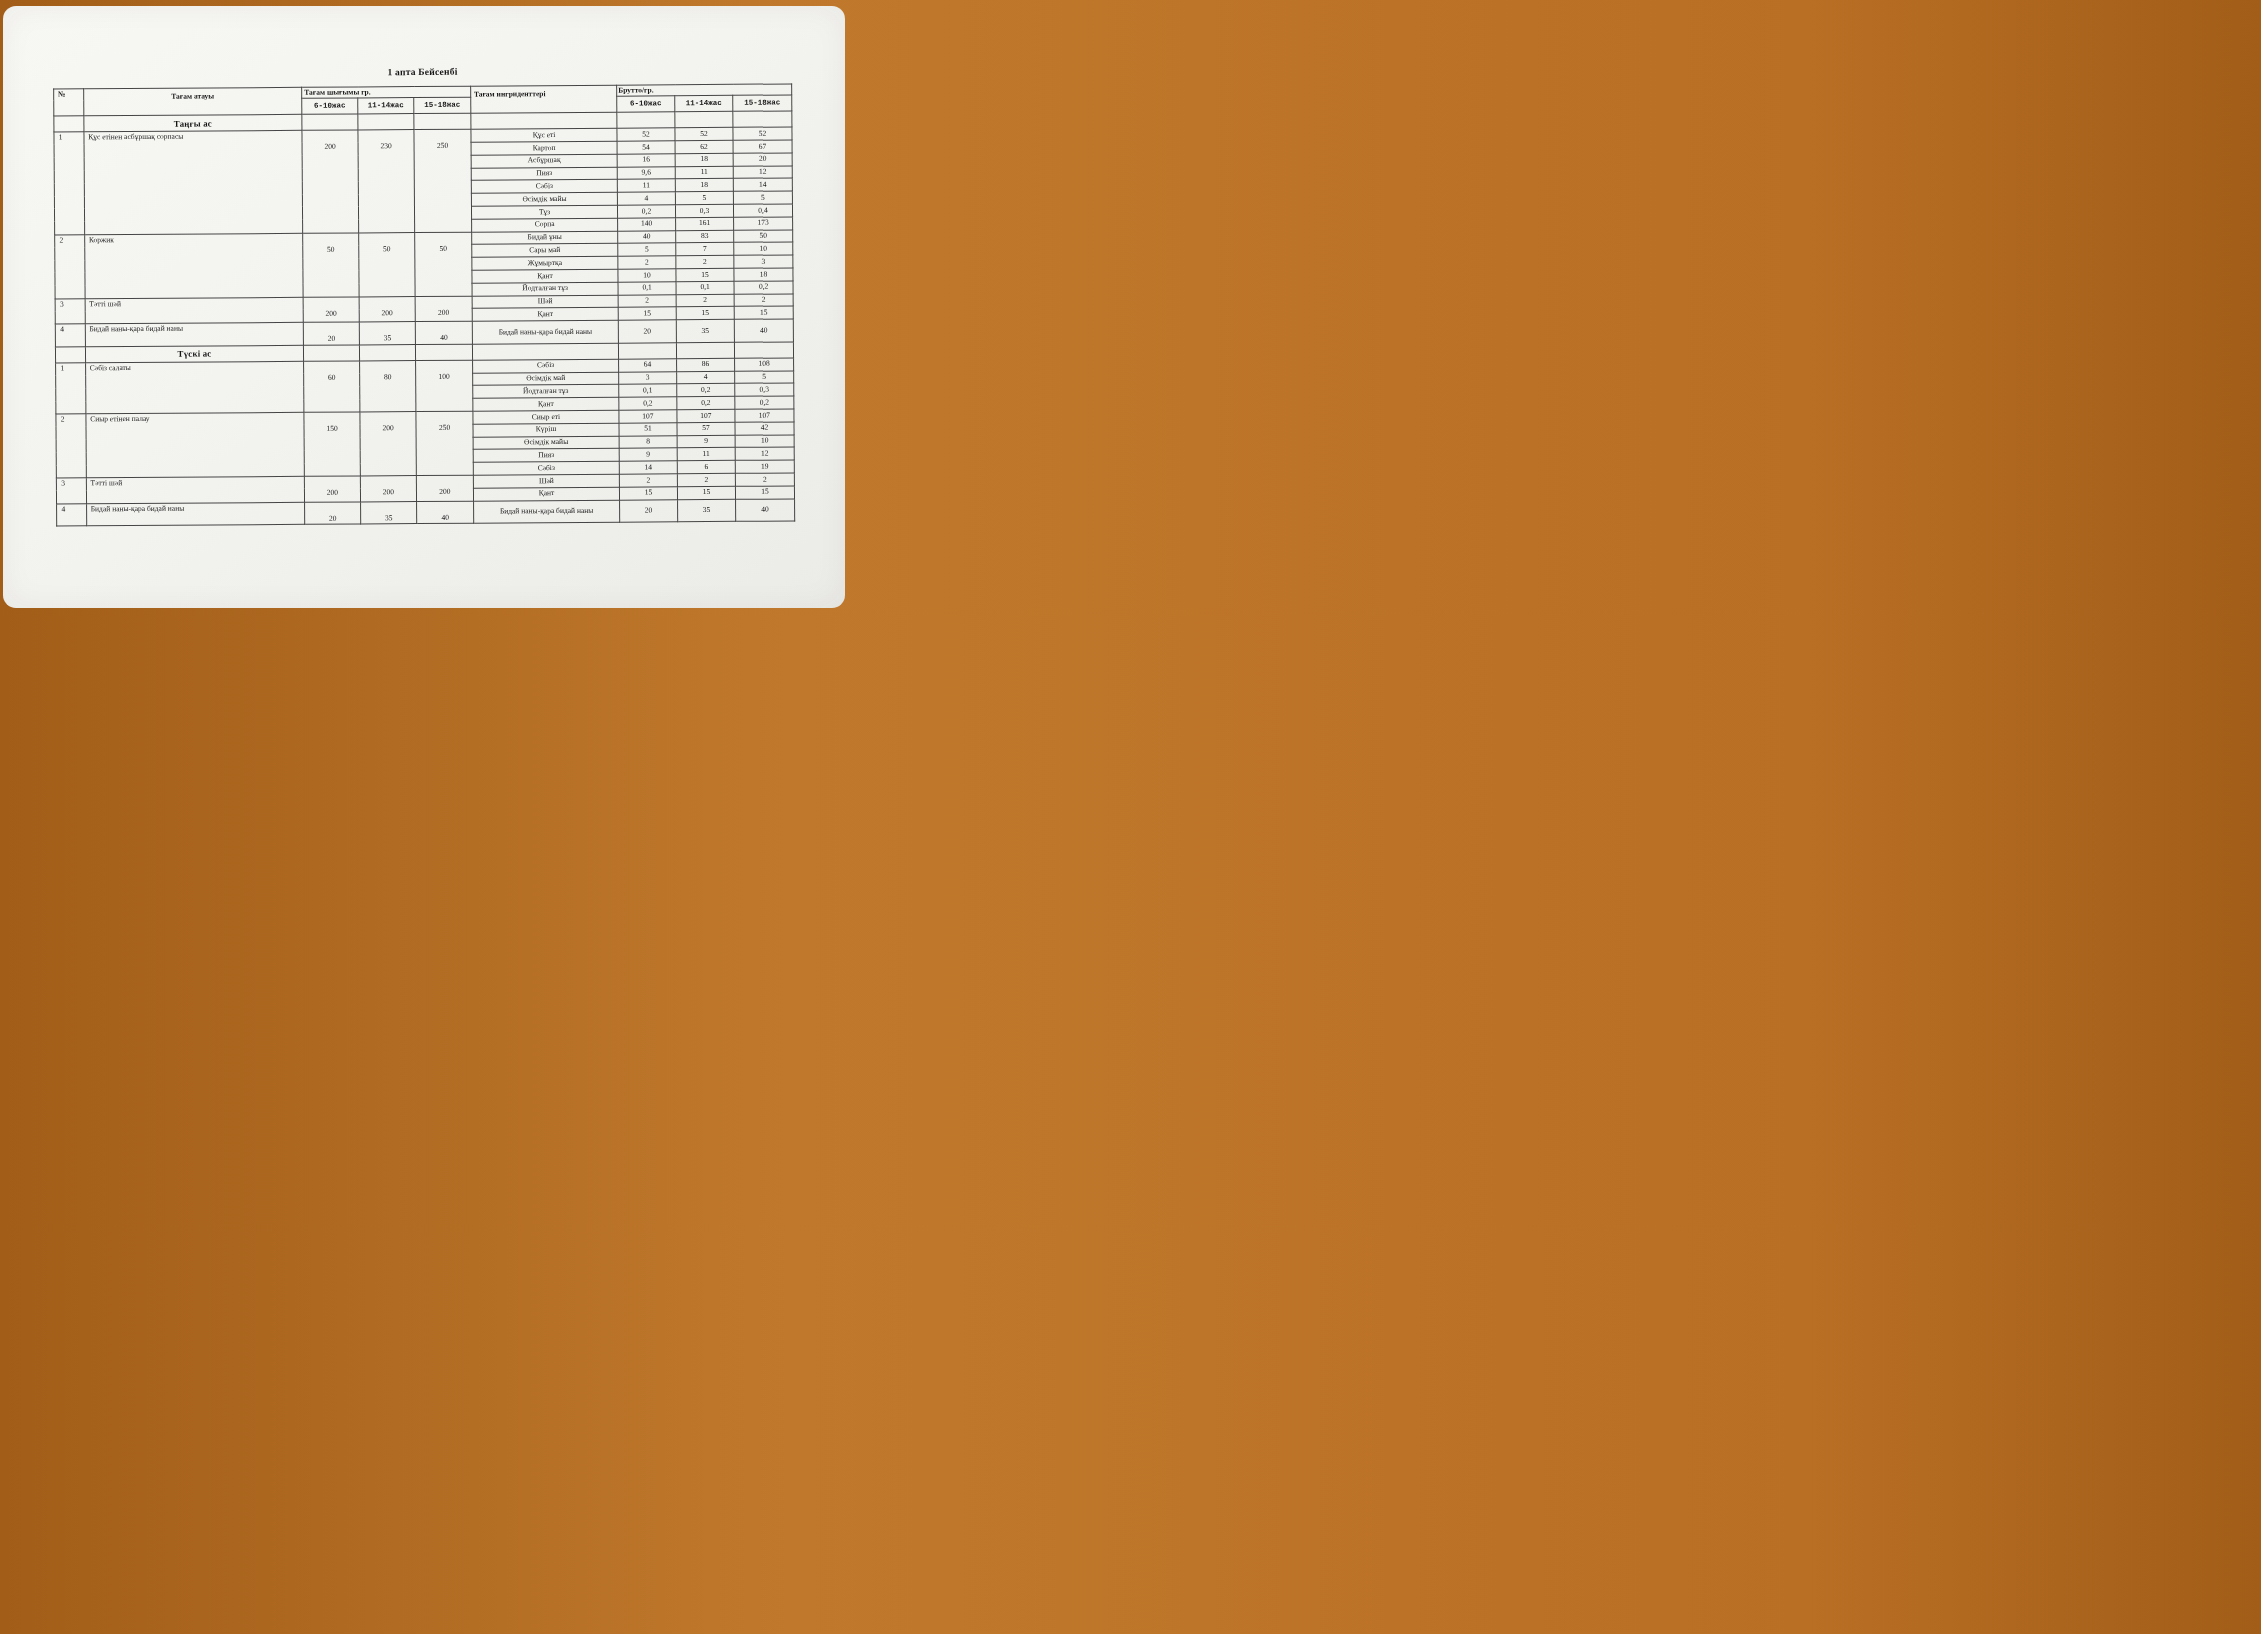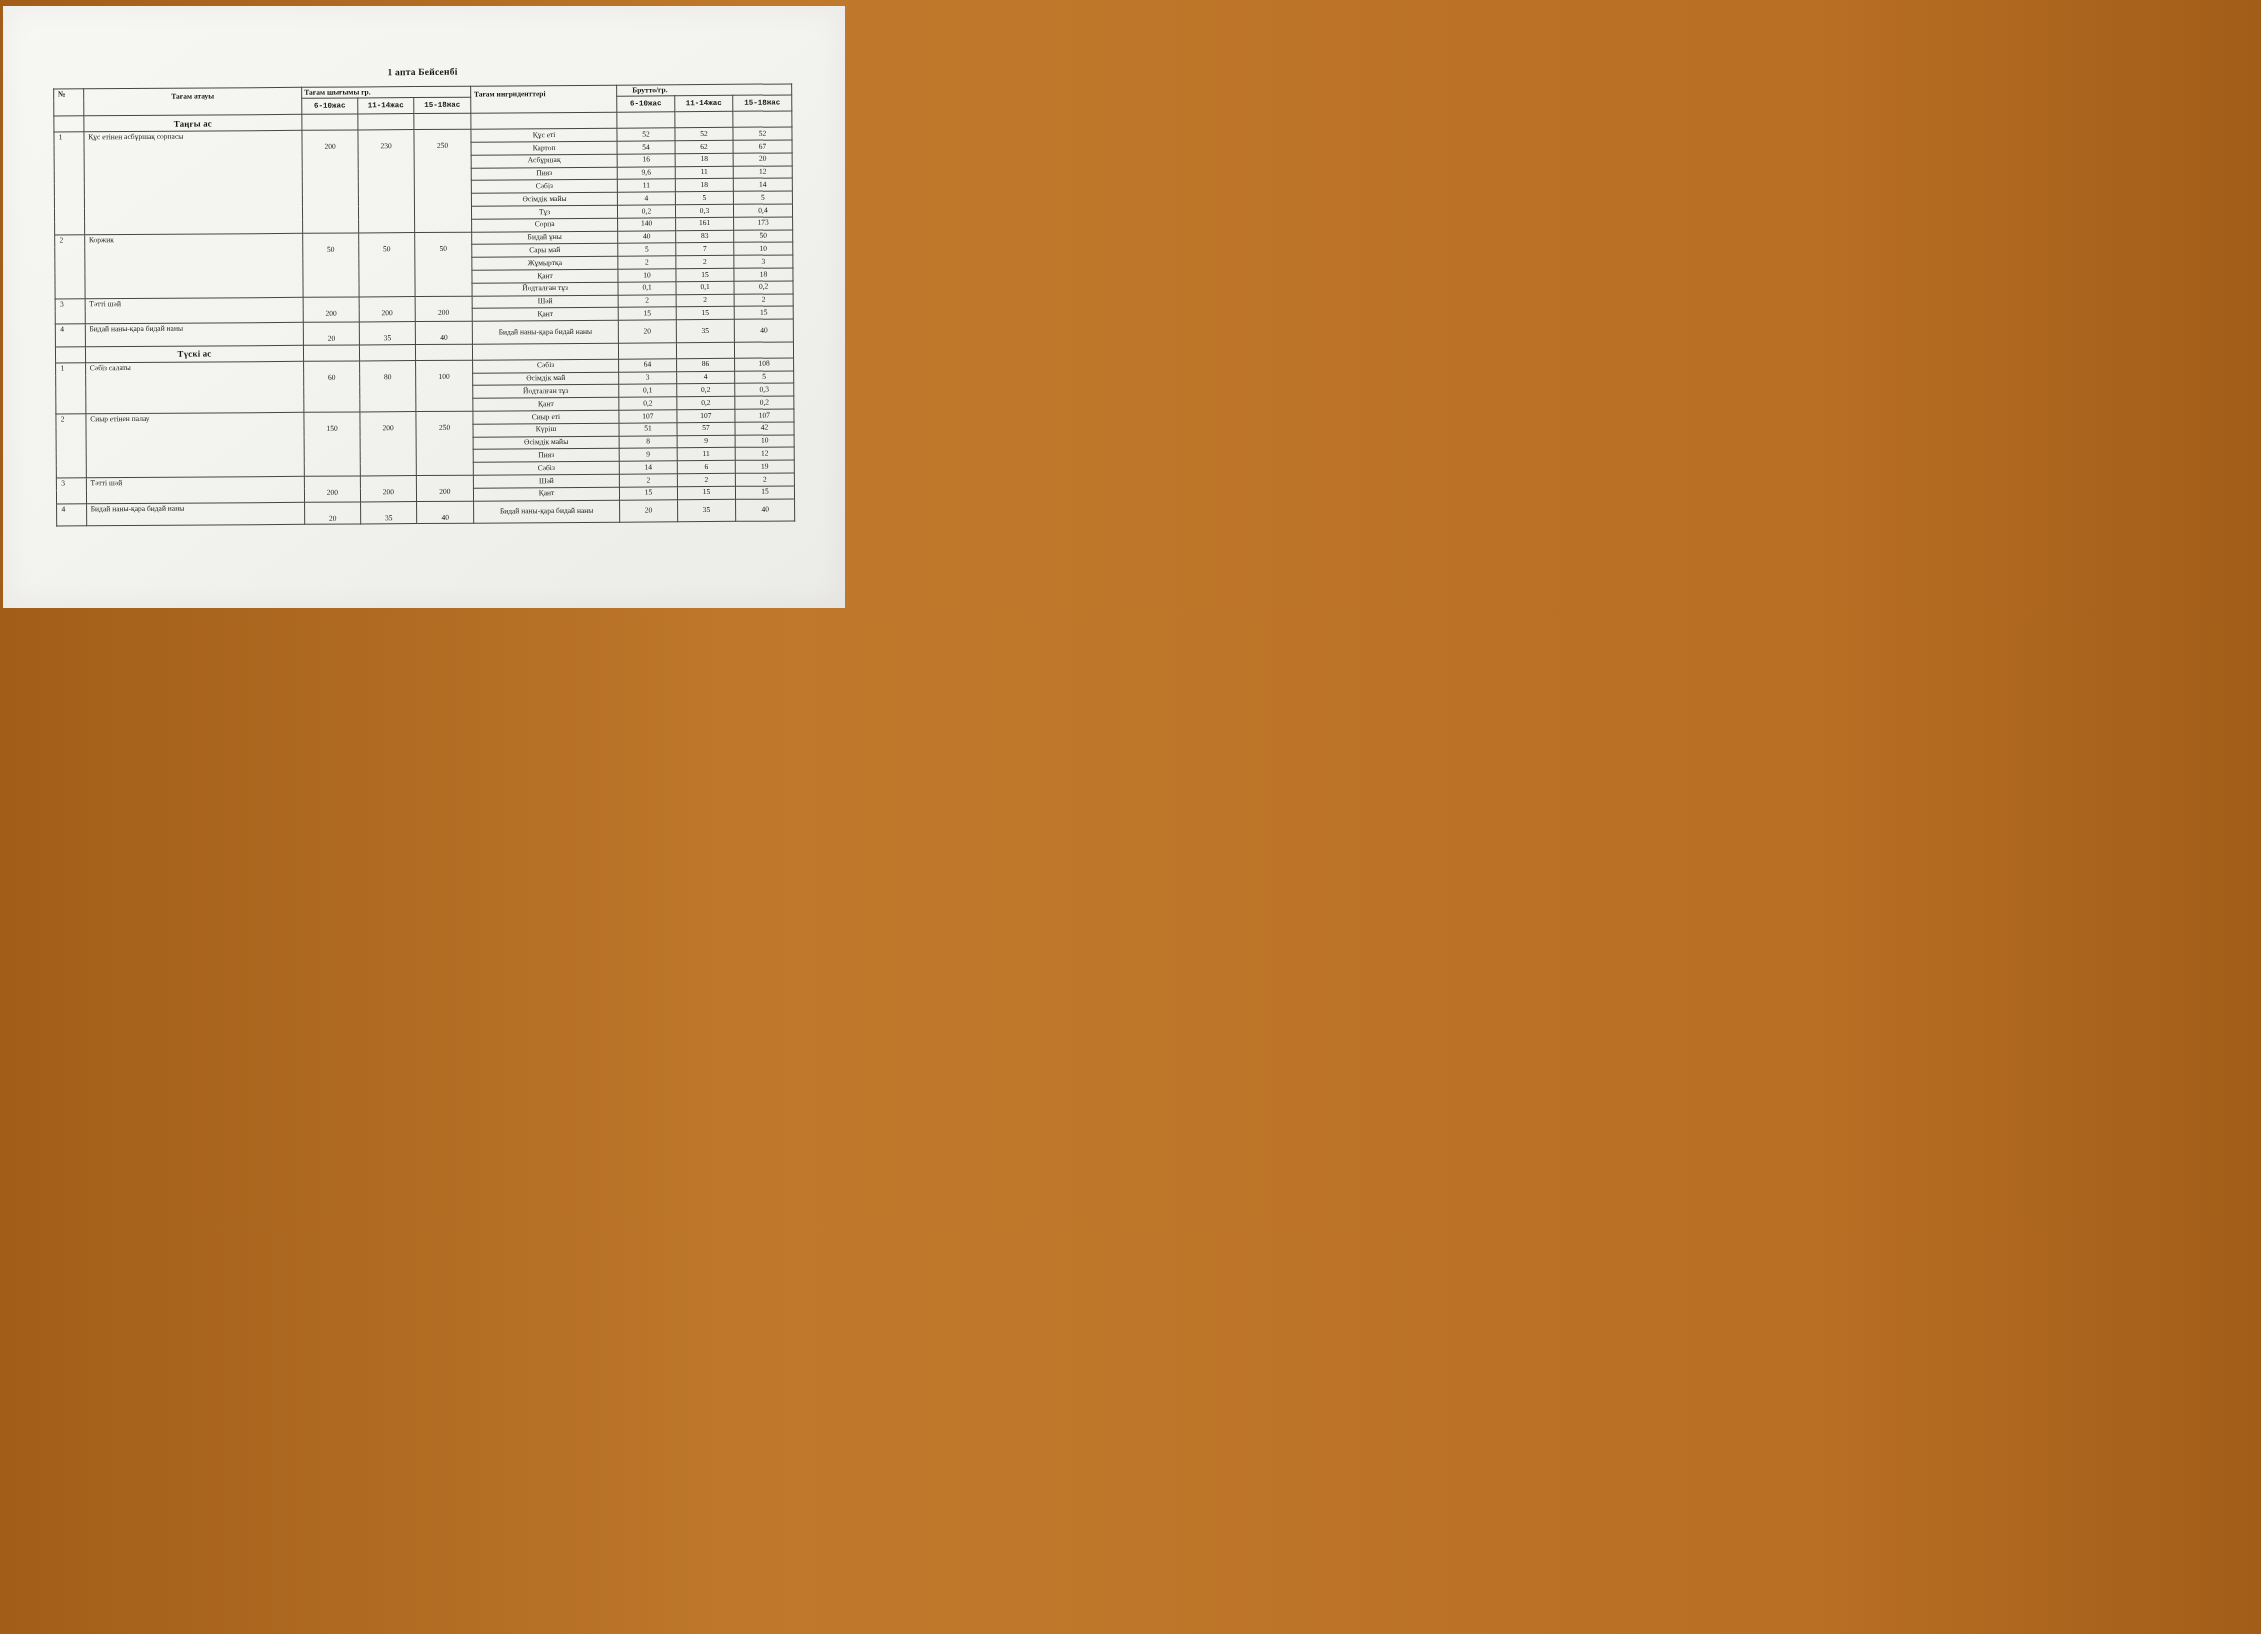--- a/index.html
+++ b/index.html
@@ -5,21 +5,21 @@
   :root{
     --wood:#c0792c; --wood-dark:#a25d18; --paper:#f3f3f0; --ink:#1f1f1f; --line:#454545;
   }
   html,body{margin:0;padding:0;}
   body{
     width:848px;height:613px;position:relative;overflow:hidden;
     background:linear-gradient(90deg,var(--wood-dark),var(--wood) 35%,#b96f24 80%,var(--wood-dark));
     font-family:"Liberation Serif","DejaVu Serif",serif;color:var(--ink);
   }
   .paper{
-    position:absolute;left:3.2px;top:5.9px;right:2.7px;bottom:5.3px;border-radius:0;
+    position:absolute;left:3.2px;top:5.9px;right:2.7px;bottom:5.3px;border-radius:13px;
     background:linear-gradient(145deg,#f7f7f4 0%,var(--paper) 45%,#ebebe8 100%);
     box-shadow:inset 0 0 32px rgba(60,40,10,0.05);
   }
   .content{
     position:absolute;left:50px;top:60px;width:739px;
     transform:rotate(-0.4deg);transform-origin:50% 0;
   }
   .doc-title{
     text-align:center;font-size:9.6px;font-weight:bold;letter-spacing:0.2px;color:#161616;
     margin:0 0 8.5px 0;
@@ -33,21 +33,21 @@
     font-size:7.5px;line-height:1.15;color:#191919;
     overflow:hidden;white-space:nowrap;
   }
   thead tr.h1{height:11.7px;}
   thead tr.h2{height:16px;}
   th{font-weight:bold;}
   th.num-h{text-align:left;vertical-align:top;padding:1.6px 0 0 3.7px;}
   th.dish-h{text-align:center;vertical-align:top;padding-top:4.8px;}
   th.out-h{text-align:left;vertical-align:middle;padding-left:2px;}
   th.ing-h{text-align:left;vertical-align:top;padding:4.8px 0 0 2.7px;}
-  th.br-h{text-align:left;vertical-align:middle;padding-left:15px;}
+  th.br-h{text-align:left;vertical-align:middle;padding-left:1px;}
   th.age-h{text-align:center;vertical-align:middle;font-family:Liberation Mono, monospace;}
   tr.section-row{height:16px;}
   td.section-title-cell{
     text-align:center;font-weight:bold;font-size:8.8px;vertical-align:middle;
     letter-spacing:0.2px;color:#141414;
   }
   tr.ingredient-row{height:12.8px;}
   td.num-cell{vertical-align:top;text-align:left;padding:1.1px 0 0 4.3px;}
   td.dish-name-cell{vertical-align:top;text-align:left;padding:1.1px 0 0 3.7px;}
   td.output-cell{vertical-align:top;text-align:center;padding-top:12px;}

